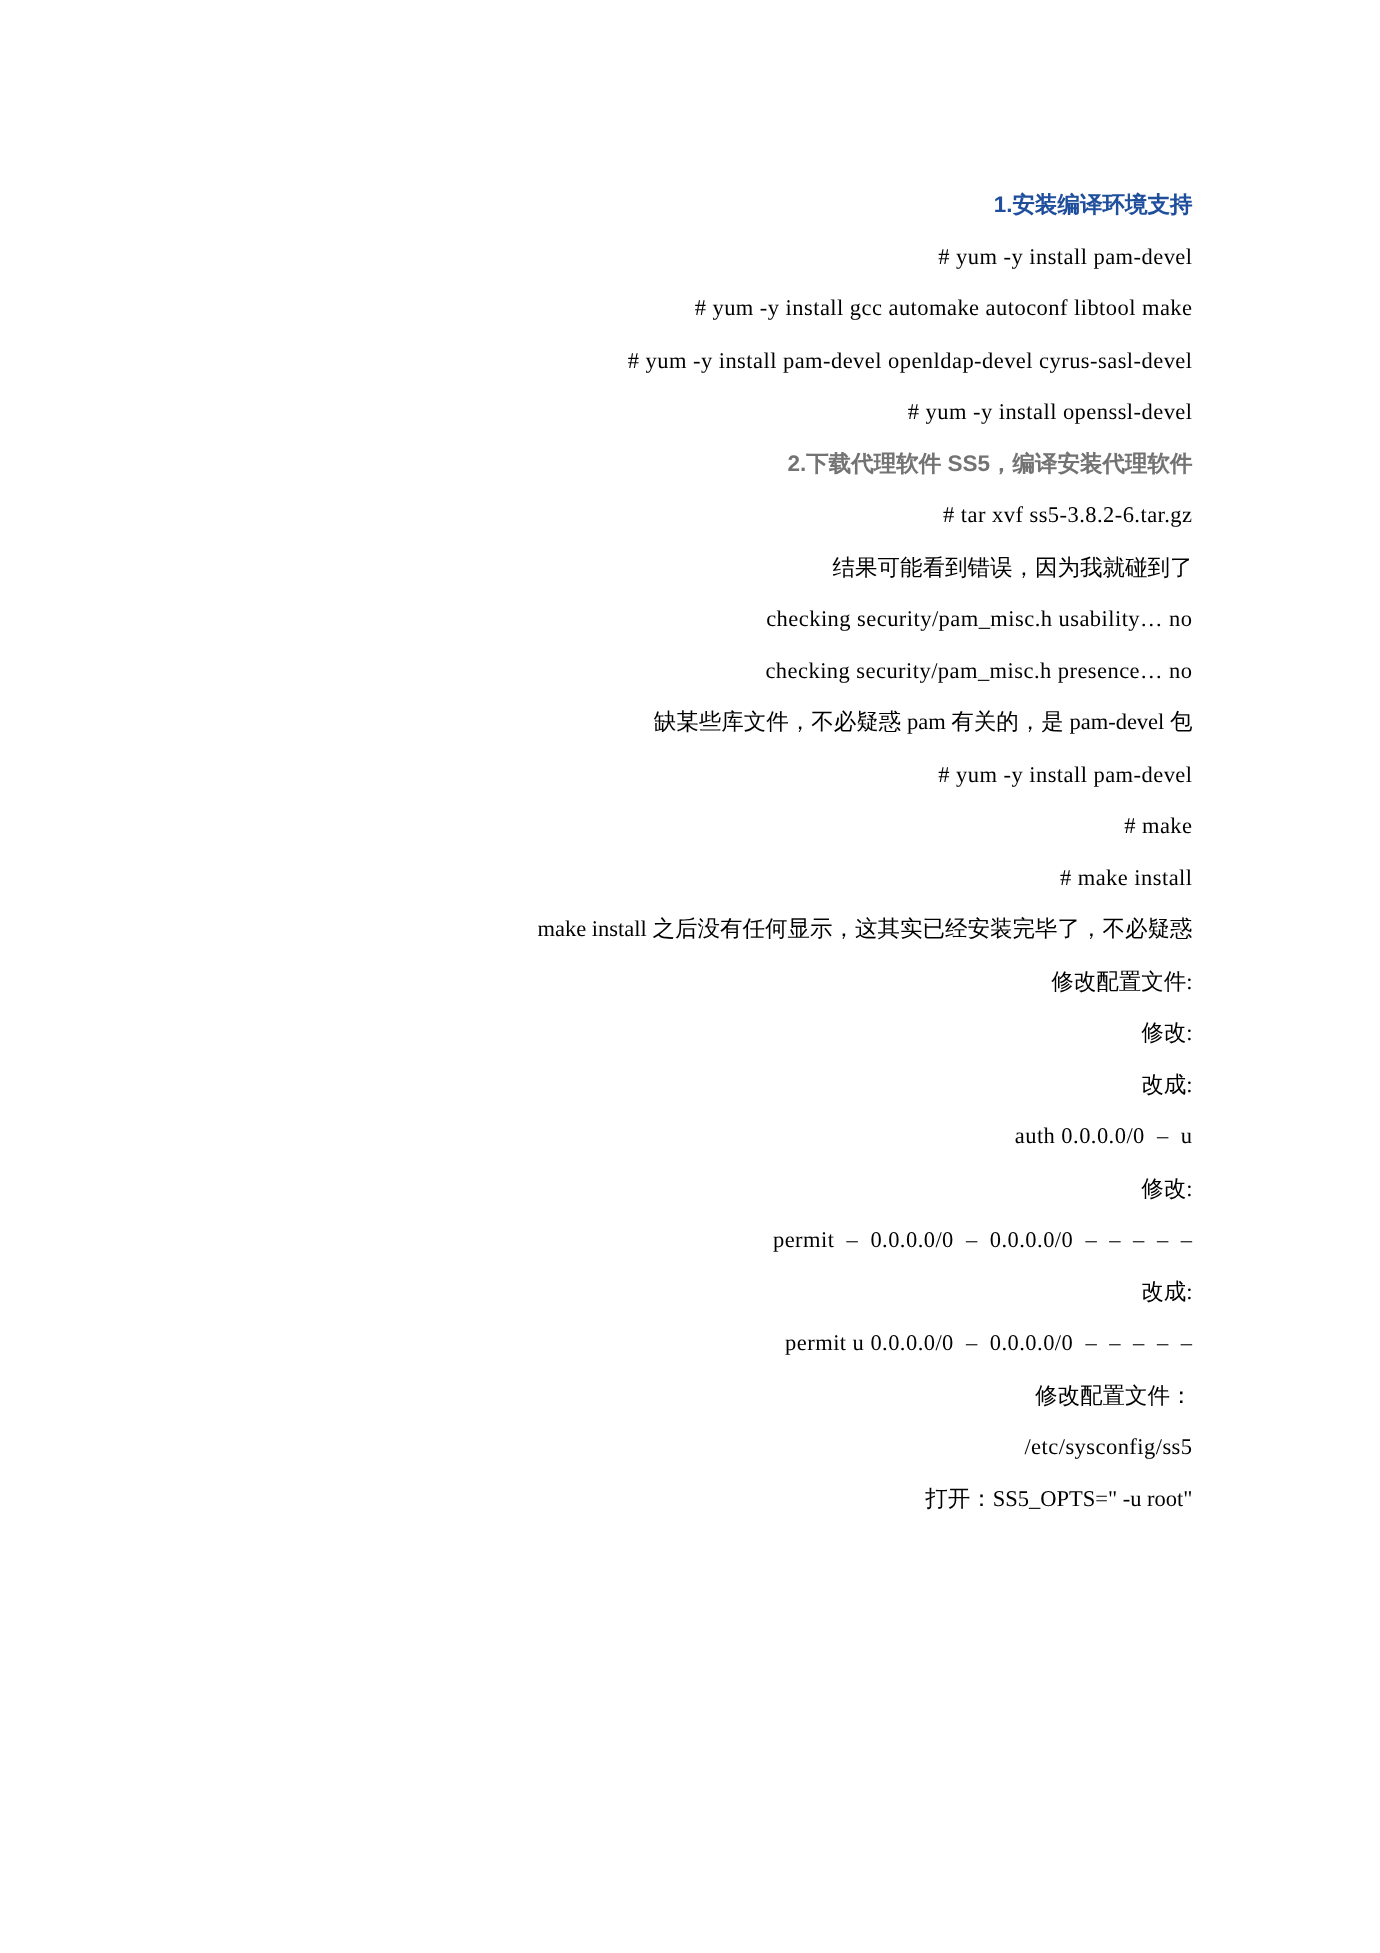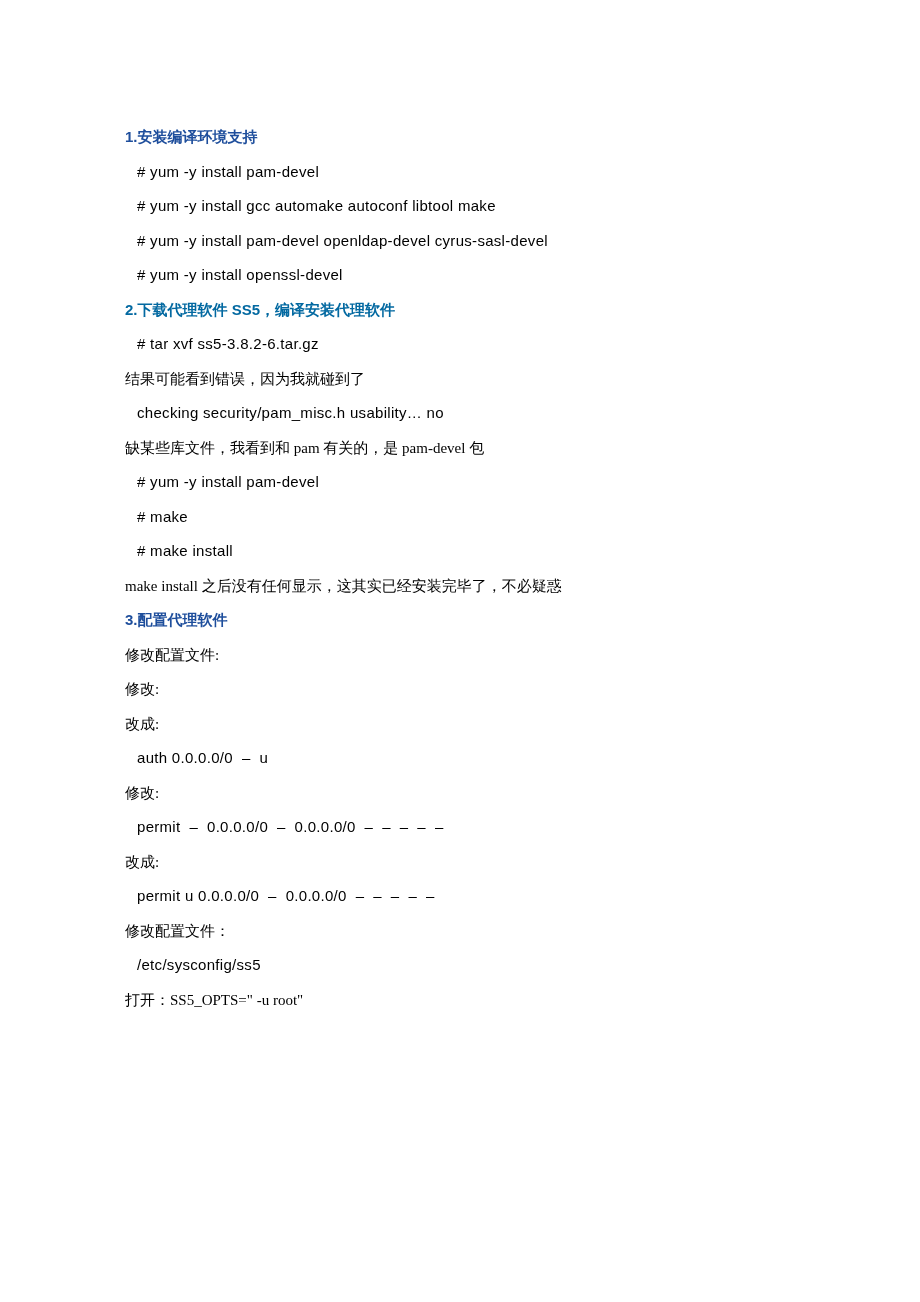--- a/index.html
+++ b/index.html
@@ -1,39 +1,40 @@
 <!DOCTYPE html>
 <html><head>
   <meta charset="utf-8">
   <style>
     * {
       margin: 0;
       padding: 0;
       box-sizing: border-box;
+      text-align: right;
     }
     body {
       background: #ffffff;
       width: 920px;
       padding: 120px 125px 60px 125px;
       font-family: "SimSun", "宋体", serif;
       font-size: 15px;
       line-height: 2.3;
       color: #000000;
     }
     .heading {
       font-family: "SimHei", "黑体", sans-serif;
       font-weight: bold;
       font-size: 15px;
-      color: #0369a1;
+      color: #737373;
     }
     .heading-blue {
       color: #1e4e9c;
     }
     .mono {
-      font-family: Liberation Sans, sans-serif;
+      font-family: Liberation Serif, serif;
       letter-spacing: 0.3px;
       margin-left: 12px;
     }
     .line {
       white-space: pre-wrap;
     }
   </style>
 </head>
 <body>
 
@@ -42,27 +43,27 @@
   <div class="heading heading-blue">1.安装编译环境支持</div>
   <div class="line mono"># yum -y install pam-devel</div>
   <div class="line mono"># yum -y install gcc automake autoconf libtool make</div>
   <div class="line mono"># yum -y install pam-devel openldap-devel cyrus-sasl-devel</div>
   <div class="line mono"># yum -y install openssl-devel</div>
 
   <div class="heading">2.下载代理软件 SS5，编译安装代理软件</div>
   <div class="line mono"># tar xvf ss5-3.8.2-6.tar.gz</div>
   <div class="line">结果可能看到错误，因为我就碰到了</div>
   <div class="line mono">checking security/pam_misc.h usability… no</div>
-  <div class="line">缺某些库文件，我看到和 pam 有关的，是 pam-devel 包</div>
+  <div class="line mono">checking security/pam_misc.h presence… no</div>
+  <div class="line">缺某些库文件，不必疑惑 pam 有关的，是 pam-devel 包</div>
   <div class="line mono"># yum -y install pam-devel</div>
   <div class="line mono"># make</div>
   <div class="line mono"># make install</div>
   <div class="line">make install 之后没有任何显示，这其实已经安装完毕了，不必疑惑</div>
 
-  <div class="heading heading-blue">3.配置代理软件</div>
   <div class="line">修改配置文件:</div>
   <div class="line">修改:</div>
   <div class="line">改成:</div>
   <div class="line mono">auth 0.0.0.0/0  –  u</div>
   <div class="line">修改:</div>
   <div class="line mono">permit  –  0.0.0.0/0  –  0.0.0.0/0  –  –  –  –  –</div>
   <div class="line">改成:</div>
   <div class="line mono">permit u 0.0.0.0/0  –  0.0.0.0/0  –  –  –  –  –</div>
   <div class="line">修改配置文件：</div>
   <div class="line mono">/etc/sysconfig/ss5</div>

